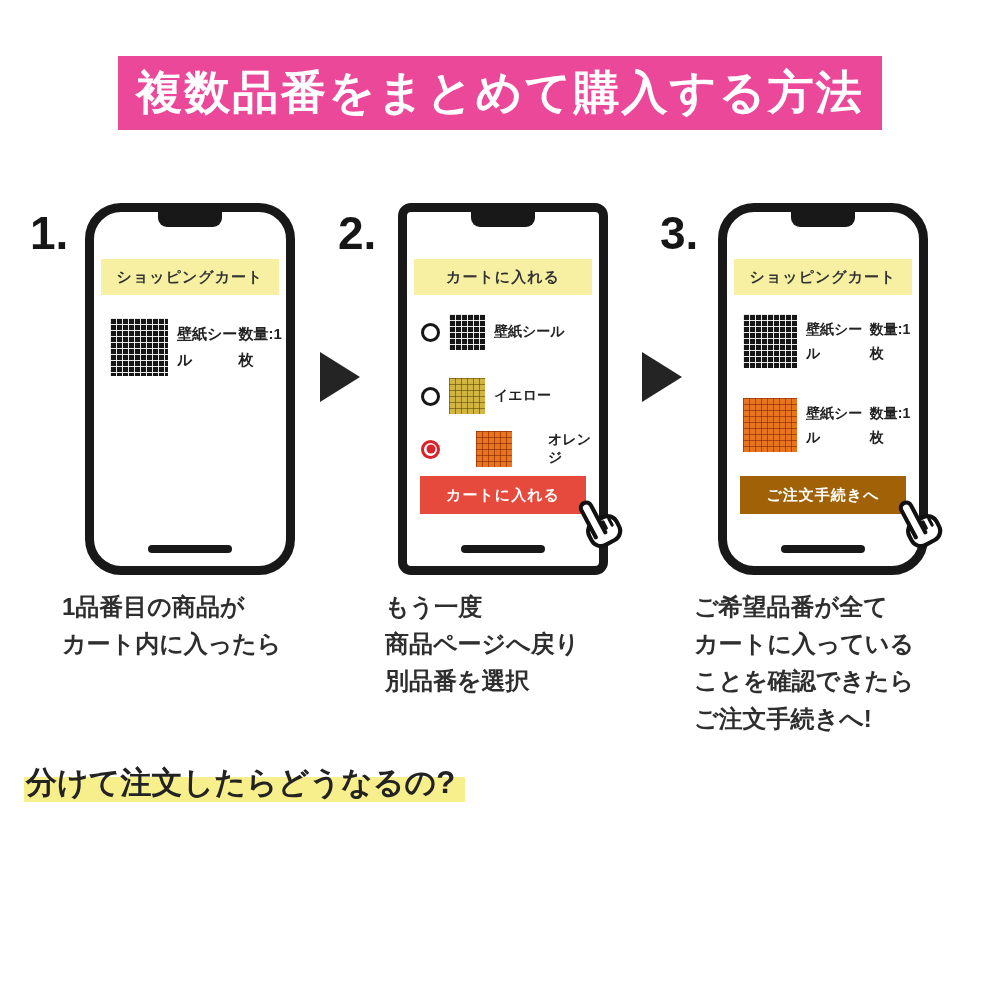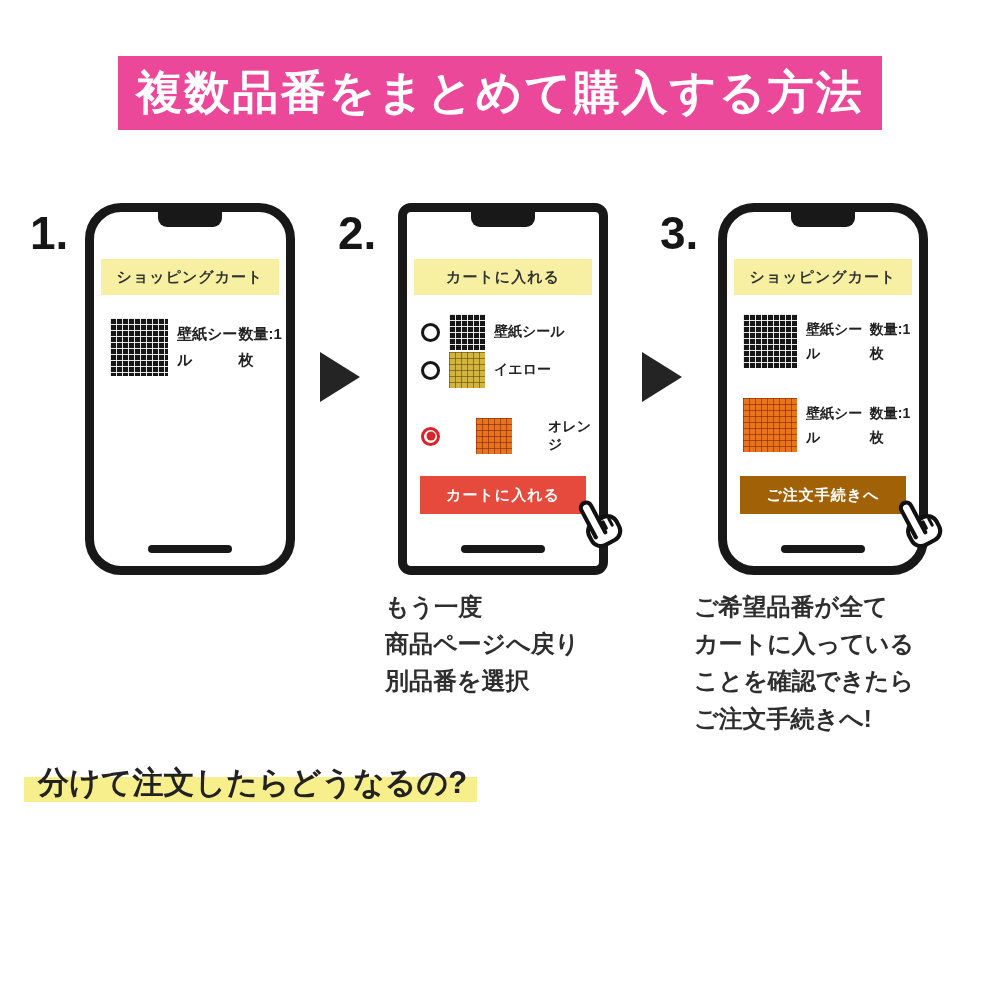--- a/index.html
+++ b/index.html
@@ -72,21 +72,21 @@
   }
   .swatch.orange {
     background-color: #e8751d;
     background-image: linear-gradient(rgba(130,36,4,.6) 1px, transparent 1px),
                       linear-gradient(90deg, rgba(130,36,4,.6) 1px, transparent 1px);
     background-size: 6px 6px;
   }
 
   
   .option-row { position: absolute; left: 14px; display: flex; align-items: center; gap: 9px; }
-  .r1 { top: 102px; } .r2 { top: 140px; } .r3 { top: 206px; gap: 36px; }
+  .r1 { top: 102px; } .r2 { top: 166px; } .r3 { top: 219px; gap: 36px; }
   .radio {
     width: 19px; height: 19px; border: 3px solid #161616; border-radius: 50%;
     background: #fff; position: relative; flex: 0 0 auto;
   }
   .radio.selected { border-color: #d8232a; }
   .radio.selected::after {
     content: ""; position: absolute; left: 50%; top: 50%; width: 9px; height: 9px;
     transform: translate(-50%,-50%); border-radius: 50%; background: #d8232a;
   }
   .opt-label { font-size: 14px; font-weight: 700; color: #222; }
@@ -116,21 +116,21 @@
   .caption {
     position: absolute; font-size: 24px; font-weight: 600; color: #2e2e2e;
     line-height: 1.55; white-space: pre-line;
   }
   .c1 { left: 62px;  top: 588px; }
   .c2 { left: 385px; top: 588px; }
   .c3 { left: 694px; top: 588px; }
 
   
   .note-heading { position: absolute; left: 24px; top: 762px; font-size: 31px; font-weight: 700; color: #222; }
-  .hl { background: linear-gradient(transparent 32%, #f7ef8c 32%); padding: 0 10px 2px 14px; }
+  .hl { background: linear-gradient(transparent 32%, #f7ef8c 32%); padding: 0 10px 2px 2px; }
   .note-body {
     position: absolute; left: 30px; top: 832px; font-size: 28px; color: #2e2e2e;
     line-height: 1.62; white-space: pre-line;
   }
 </style>
 </head>
 <body>
 
 <div class="canvas">
 
@@ -213,20 +213,22 @@
     <div class="btn orange">ご注文手続きへ</div>
     <svg class="hand" viewBox="0 0 30 34">
       <rect x="7.5" y="13" width="15" height="12.5" rx="5" fill="#fff" stroke="#111" stroke-width="2"></rect>
       <path d="M10 20 V5.2 a2.6 2.6 0 0 1 5.2 0 V20" fill="#fff" stroke="#111" stroke-width="2" stroke-linecap="round"></path>
       <line x1="16.6" y1="15" x2="16.6" y2="18.5" stroke="#111" stroke-width="1.5" stroke-linecap="round"></line>
       <line x1="19.8" y1="15" x2="19.8" y2="18.5" stroke="#111" stroke-width="1.5" stroke-linecap="round"></line>
     </svg>
     <div class="home-bar"></div>
   </div>
 
+  <div class="caption c1">1品番目の商品が
+カート内に入ったら</div>
   <div class="caption c3">ご希望品番が全て
 カートに入っている
 ことを確認できたら
 ご注文手続きへ!</div>
   <div class="caption c2">もう一度
 商品ページへ戻り
 別品番を選択</div>
 
   <div class="note-heading">
     <span class="hl">分けて注文したらどうなるの?</span>

